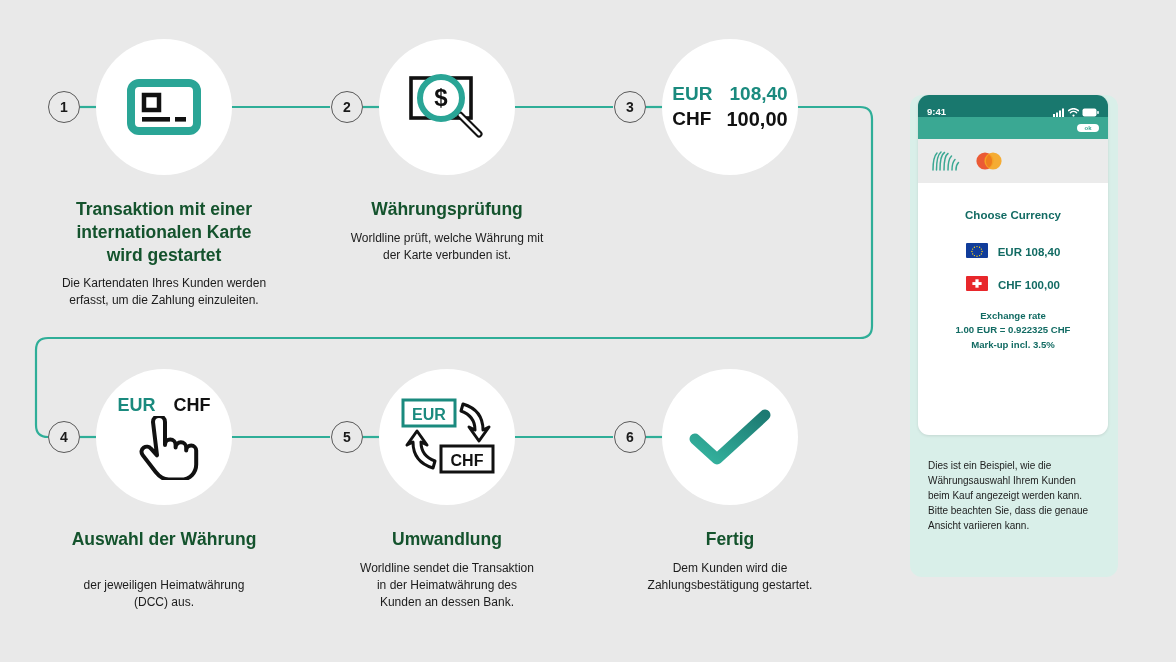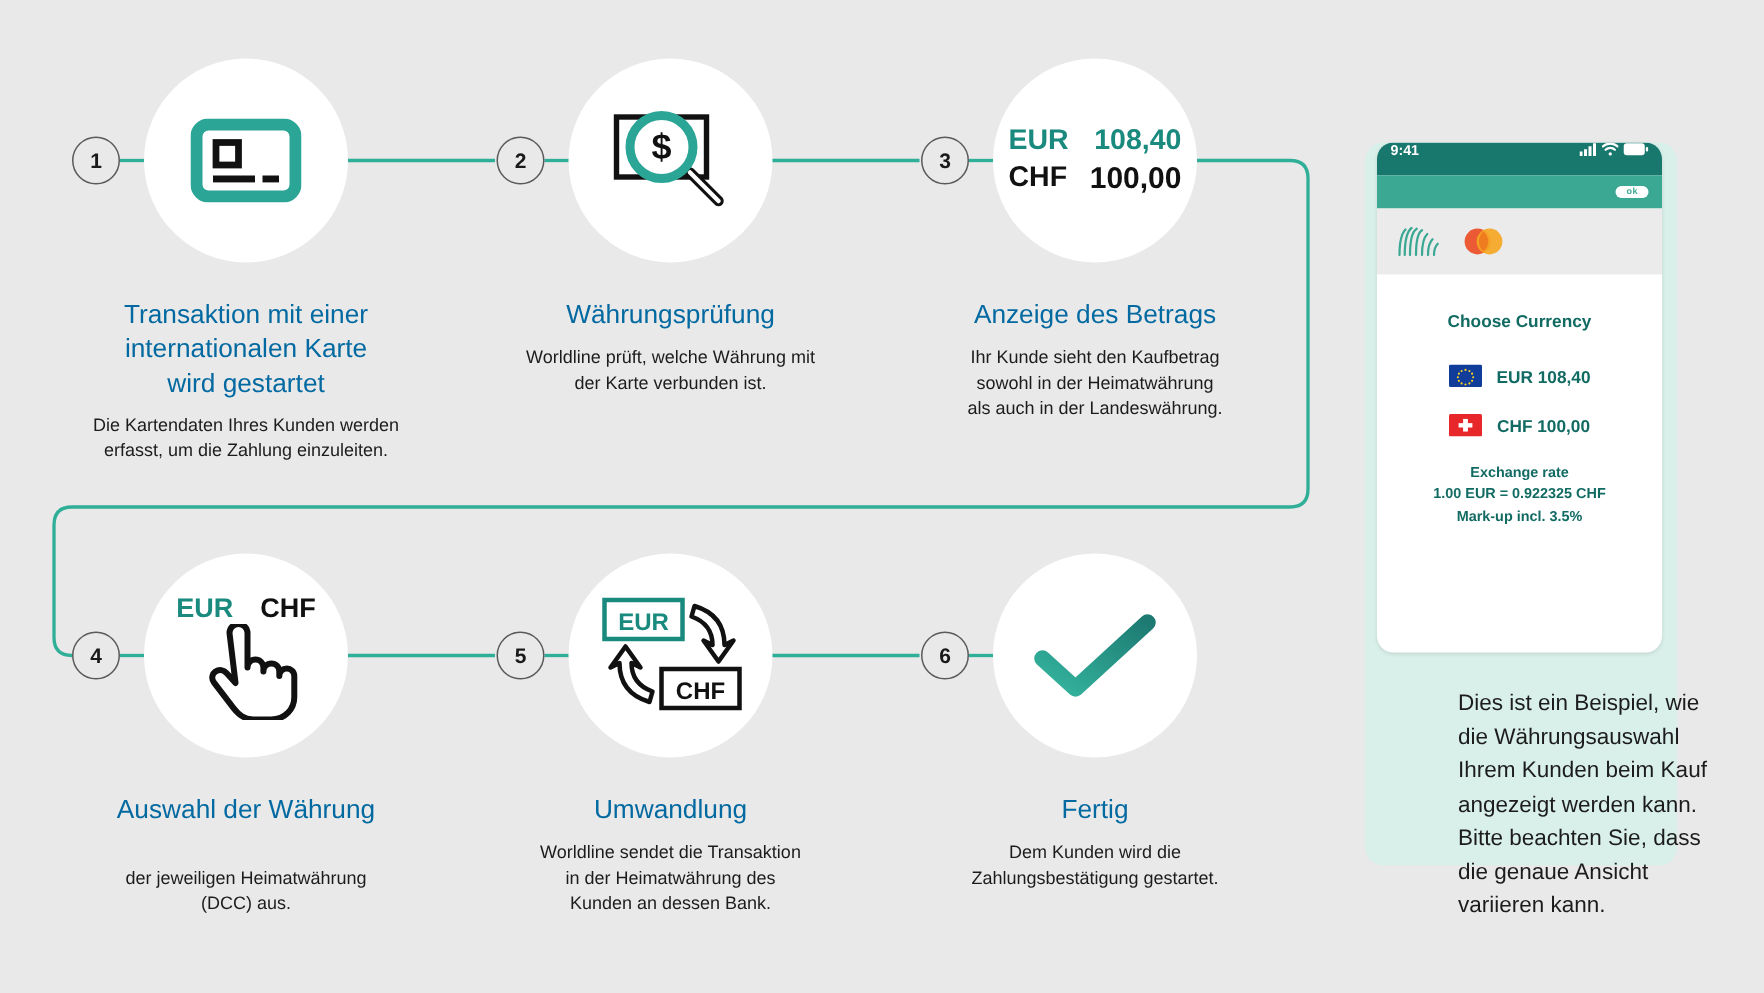--- a/index.html
+++ b/index.html
@@ -48,21 +48,21 @@
   .amt-val-chf { font-size: 20px; font-weight: 700; color: #111; text-align: right; }
 
   
   .pick-row { display: flex; gap: 18px; margin-bottom: 2px; }
   .pick-eur { font-size: 18px; font-weight: 700; color: #1a8a7e; }
   .pick-chf { font-size: 18px; font-weight: 700; color: #111; }
 
   
   .cap { position: absolute; text-align: center; }
   .cap h3 {
-    font-size: 17.5px; font-weight: 400; color: #0369a1;
+    font-size: 17.5px; font-weight: 700; color: #14532d;
     line-height: 1.30; margin-bottom: 9px;
   }
   .cap p {
     font-size: 12px; font-weight: 400; color: #1c1c1c;
     line-height: 1.42;
   }
 
   
   .panel {
     position: absolute;
@@ -75,21 +75,21 @@
     position: absolute;
     left: 918px; top: 95px;
     width: 190px; height: 340px;
     background: #ffffff;
     border-radius: 11px;
     overflow: hidden;
     box-shadow: 0 1px 3px rgba(0,0,0,.10);
   }
   .statusbar {
     height: 22px; background: #19786e;
-    display: flex; align-items: flex-start; justify-content: space-between;
+    display: flex; align-items: flex-end; justify-content: space-between;
     padding: 0 9px;
   }
   .status-time { color: #fff; font-size: 9.5px; font-weight: 700; }
   .status-icons { display: flex; align-items: center; gap: 3px; }
   .tealband {
     height: 22px; background: #3aa893;
     display: flex; align-items: center; justify-content: flex-end;
     padding-right: 9px;
   }
   .pill {
@@ -109,23 +109,23 @@
   .cur-row {
     display: flex; align-items: flex-end; justify-content: center;
     gap: 10px; margin-bottom: 18px;
   }
   .cur-label { font-size: 11.5px; font-weight: 700; color: #126b63; }
   .flag { width: 22px; height: 15px; border-radius: 1px; flex: none; }
   .fx { margin-top: 16px; }
   .fx div { font-size: 9.6px; font-weight: 700; color: #126b63; line-height: 1.50; }
   .panel-note {
     position: absolute;
-    left: 972px; top: 458px;
+    left: 928px; top: 458px;
     width: 172px;
-    font-size: 15px; color: #1c1c1c; line-height: 1.50;
+    font-size: 10px; color: #1c1c1c; line-height: 1.50;
     text-align: left;
   }
 </style>
 </head>
 <body>
 
 <div class="stage">
 
   <svg class="connectors" viewBox="0 0 1176 662">
     <g fill="none" stroke="#2fae98" stroke-width="2.2">
@@ -193,28 +193,20 @@
   <div class="badge" style="left:614px; top:91px;">
     <span>3</span>
   </div>
   <div class="circle" style="left:662px; top:39px;">
     <div class="amt-table">
       <span class="amt-cur-eur">EUR</span>
       <span class="amt-val-eur">108,40</span>
       <span class="amt-cur-chf">CHF</span>
       <span class="amt-val-chf">100,00</span>
     </div>
-  </div>
-  <div class="cap" style="left:586px; top:198px; width:288px;">
-    <h3>Anzeige des Betrags</h3>
-    <p>
-      <span>Ihr Kunde sieht den Kaufbetrag</span><br>
-      <span>sowohl in der Heimatwährung</span><br>
-      <span>als auch in der Landeswährung.</span>
-    </p>
   </div>
 
   <div class="badge" style="left:48px; top:421px;">
     <span>4</span>
   </div>
   <div class="circle" style="left:96px; top:369px;">
     <div class="pick-row">
       <span class="pick-eur">EUR</span>
       <span class="pick-chf">CHF</span>
     </div>

